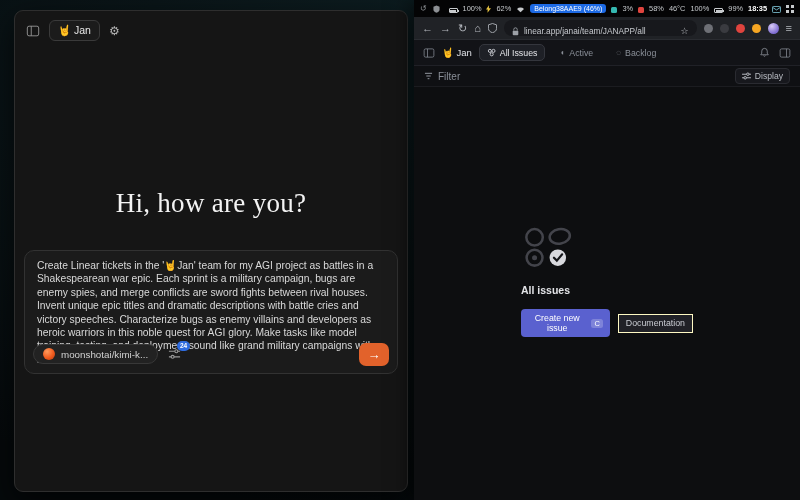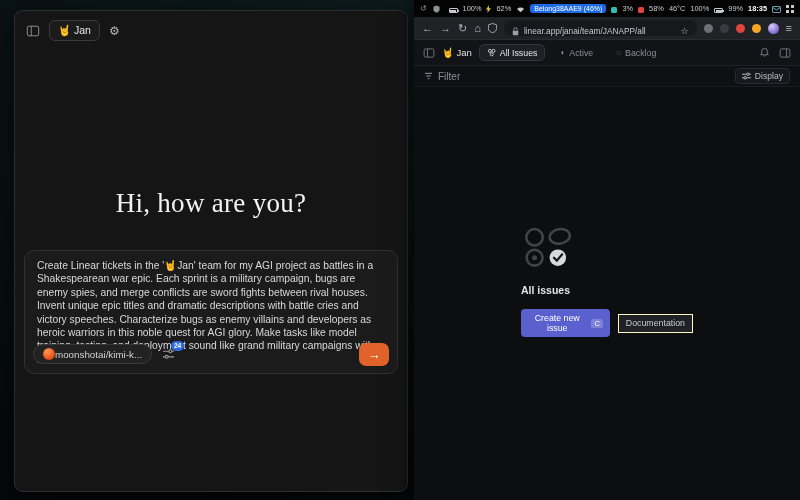--- a/index.html
+++ b/index.html
@@ -33,21 +33,21 @@
     position:absolute;left:9px;right:9px;top:200px;height:124px;
     background:#1b1b1b;border:1px solid #323232;border-radius:10px;
     padding:8px 12px 32px;overflow:hidden;
   }
   .prompt-text{font-size:10.3px;line-height:1.3;color:#d9d9d9}
   .prompt-toolbar{
     position:absolute;left:8px;right:8px;bottom:7px;height:24px;
     display:flex;align-items:center;gap:10px;
   }
   .model-pill{
-    display:inline-flex;align-items:center;height:20px;
+    display:inline-flex;align-items:center;gap:6px;height:20px;
     border:1px solid #383838;background:#222;border-radius:12px;
     padding:0 9px;font-size:9.8px;color:#d2d2d2;
   }
   .moonshot-dot{width:12px;height:12px;border-radius:50%;
     background:radial-gradient(circle at 35% 30%, #ff9a5c, #ef5a1e 55%, #b03a0e 100%);}
   .tools-wrap{position:relative;display:inline-flex}
   .tools-badge{
     position:absolute;top:-7px;right:-9px;background:#2e6bdf;color:#fff;
     font-size:6.5px;font-weight:700;padding:1px 3px;border-radius:6px;line-height:1.3;
   }

